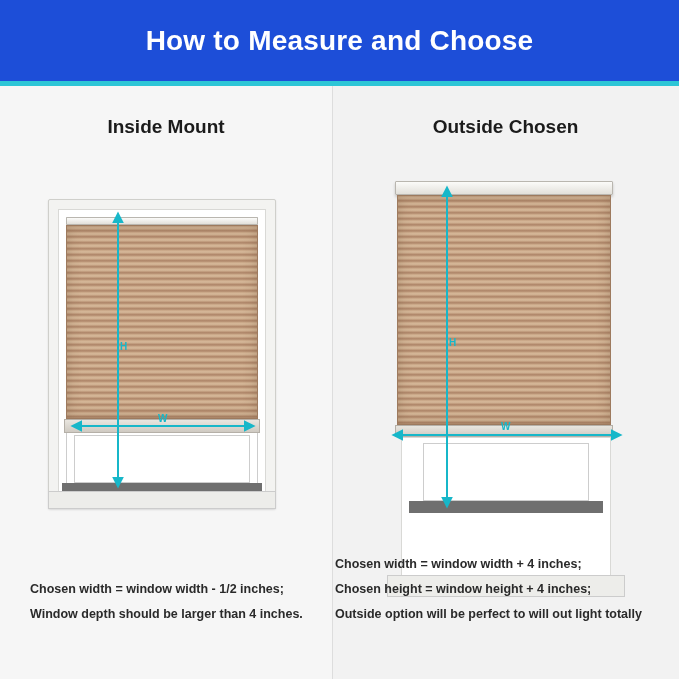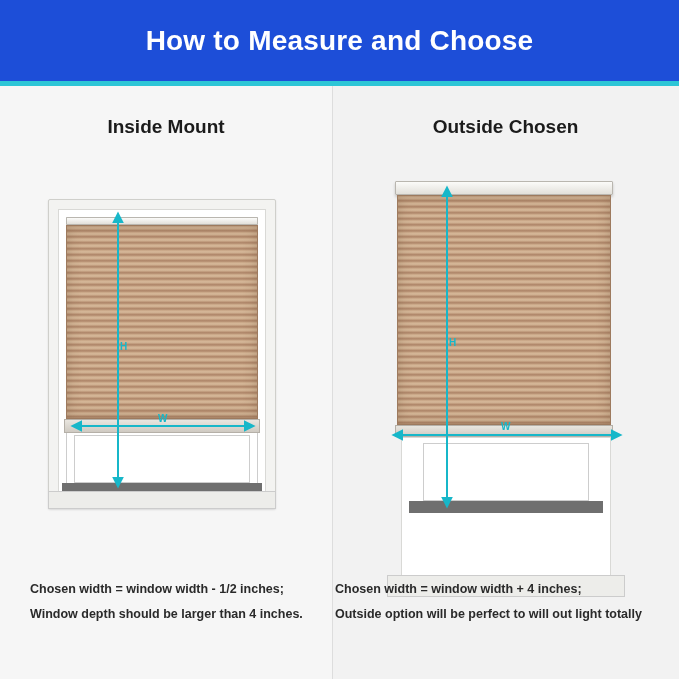--- a/index.html
+++ b/index.html
@@ -248,19 +248,20 @@
 
           <line x1="14" y1="254" x2="226" y2="254" stroke="#17b7c9" stroke-width="2" marker-start="url(#ahL2)" marker-end="url(#ahR2)"></line>
         </svg>
 
         <div class="meas-label" style="left:62px; top:156px;">H</div>
         <div class="meas-label" style="left:114px; top:240px;">W</div>
       </div>
 
       <div class="captions right">
         <div>Chosen width = window width + 4 inches;</div>
+        <div>Chosen height = window height + 4 inches;</div>
         <div>Outside option will be perfect to will out light totally</div>
       </div>
     </div>
   </div>
 
   <div class="panel-divider"></div>
 </div>
 
 </body></html>

